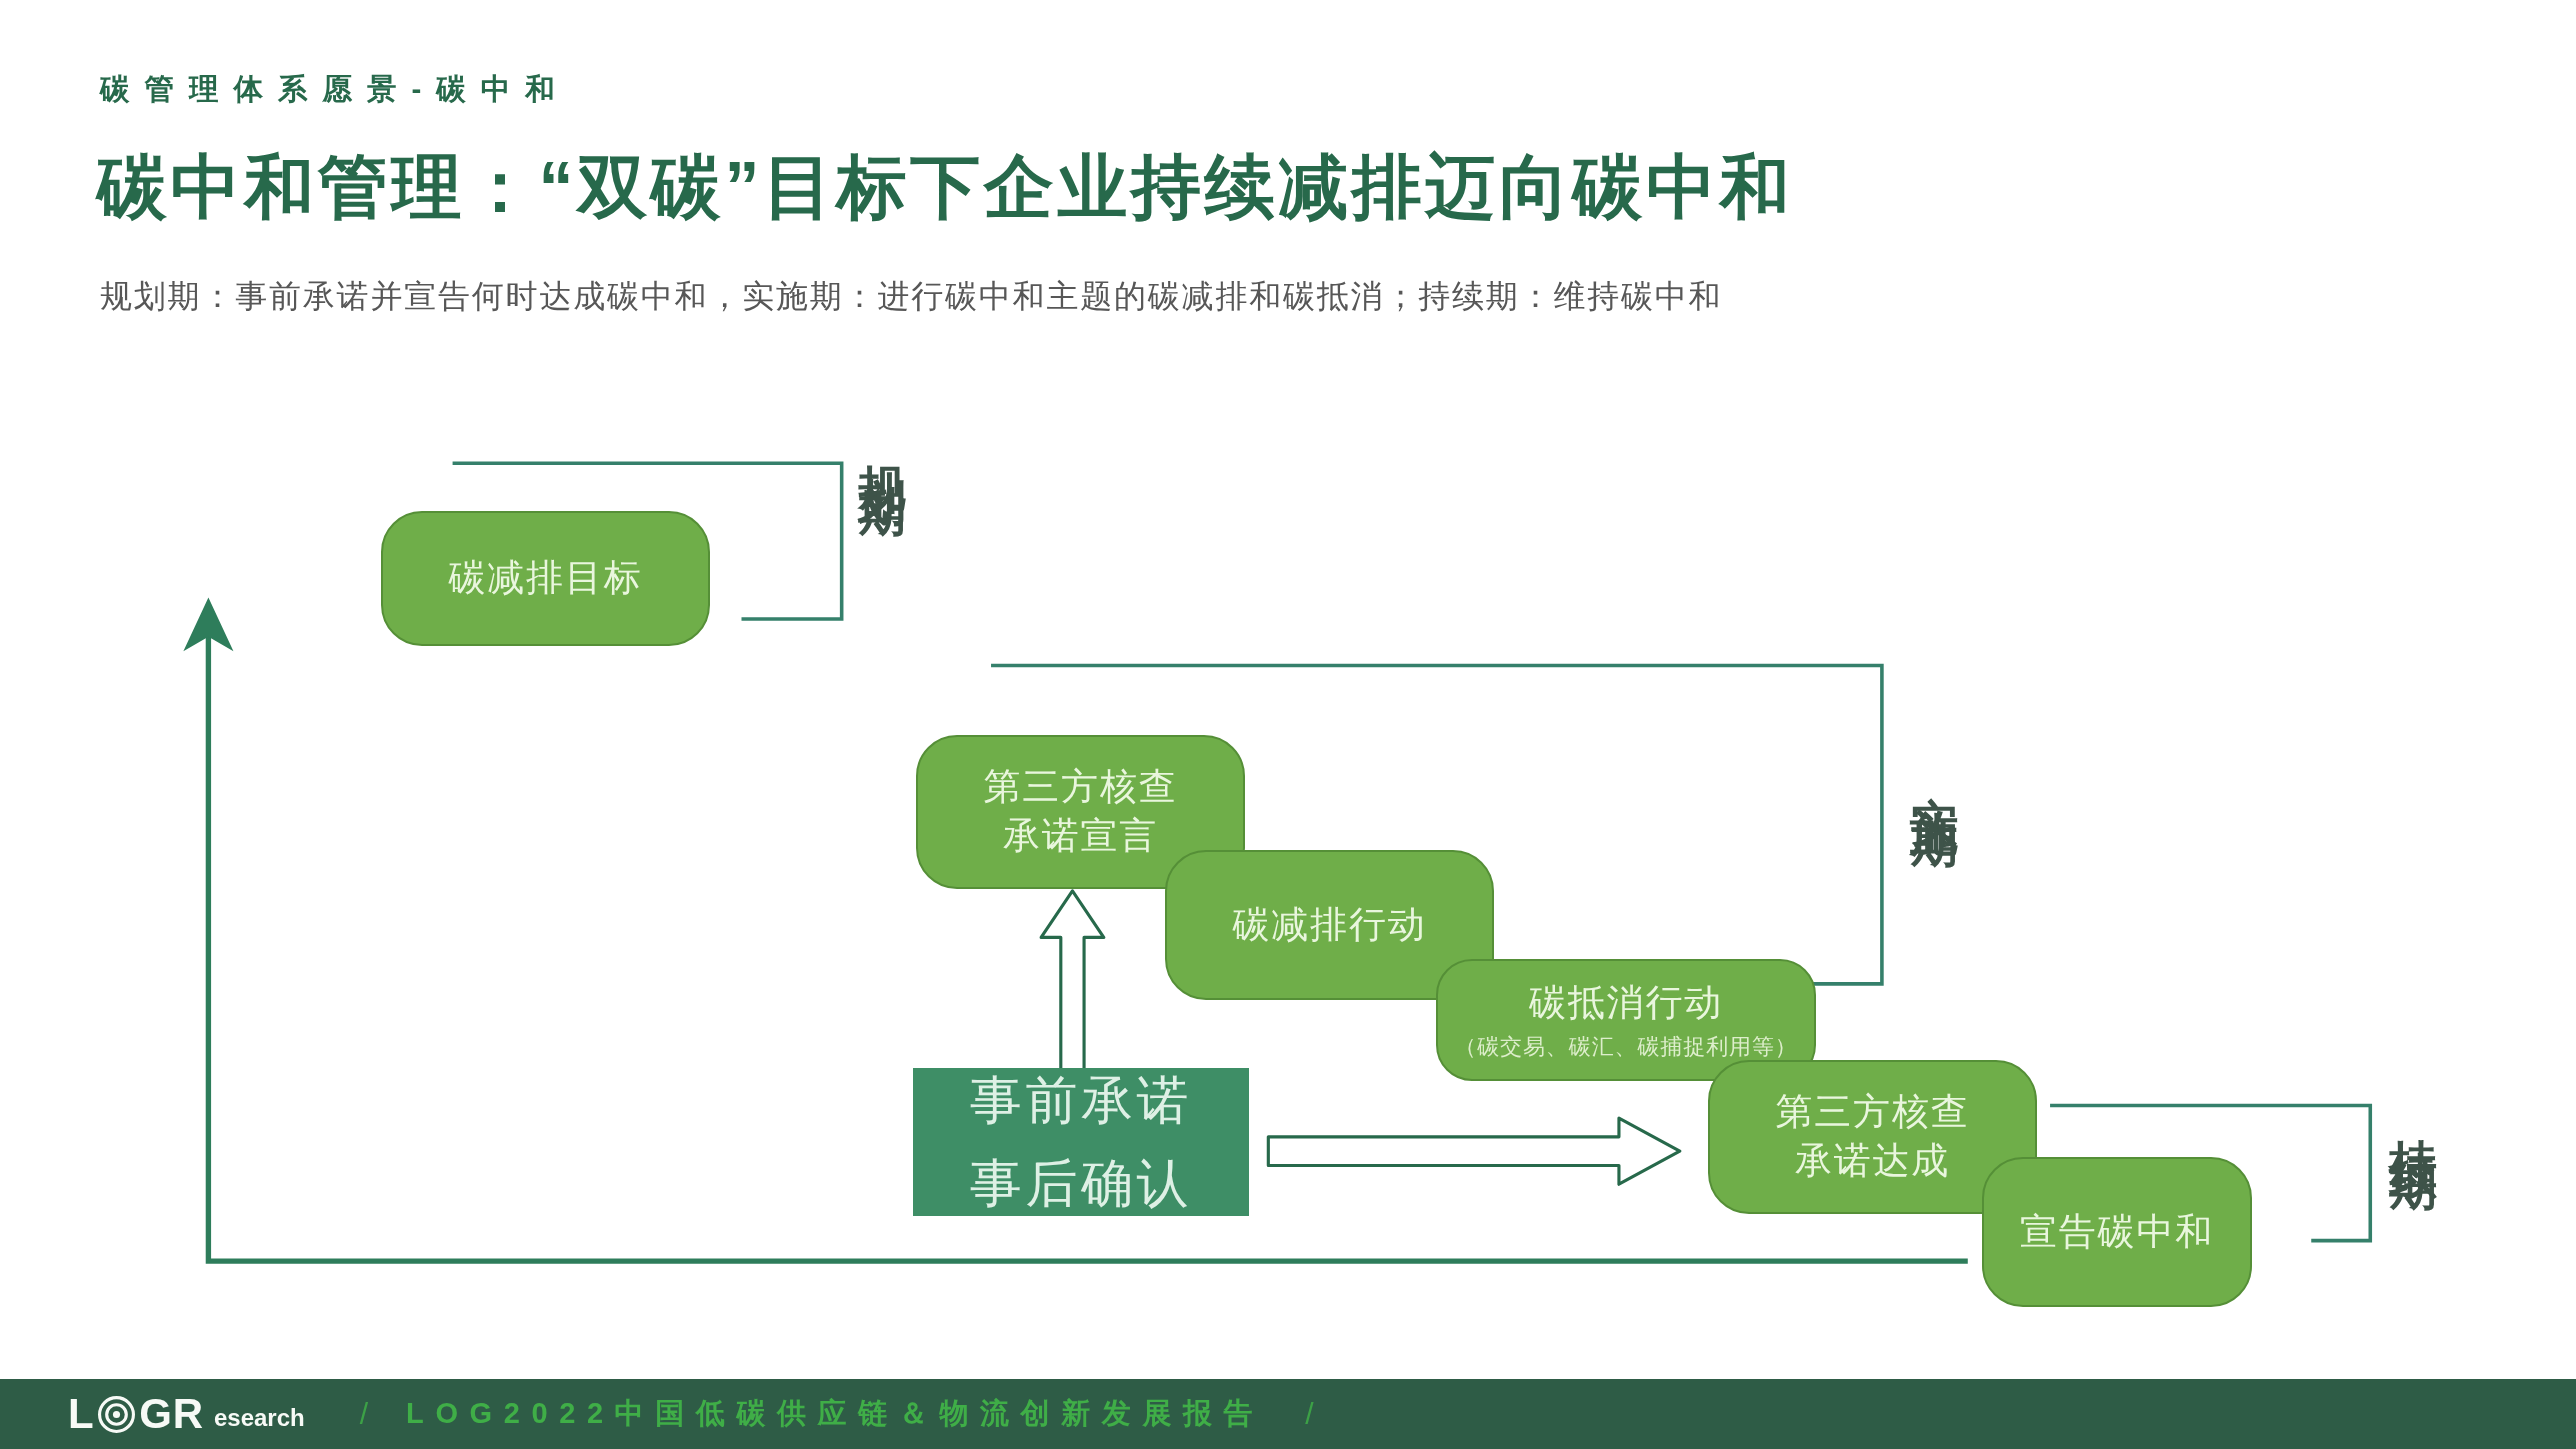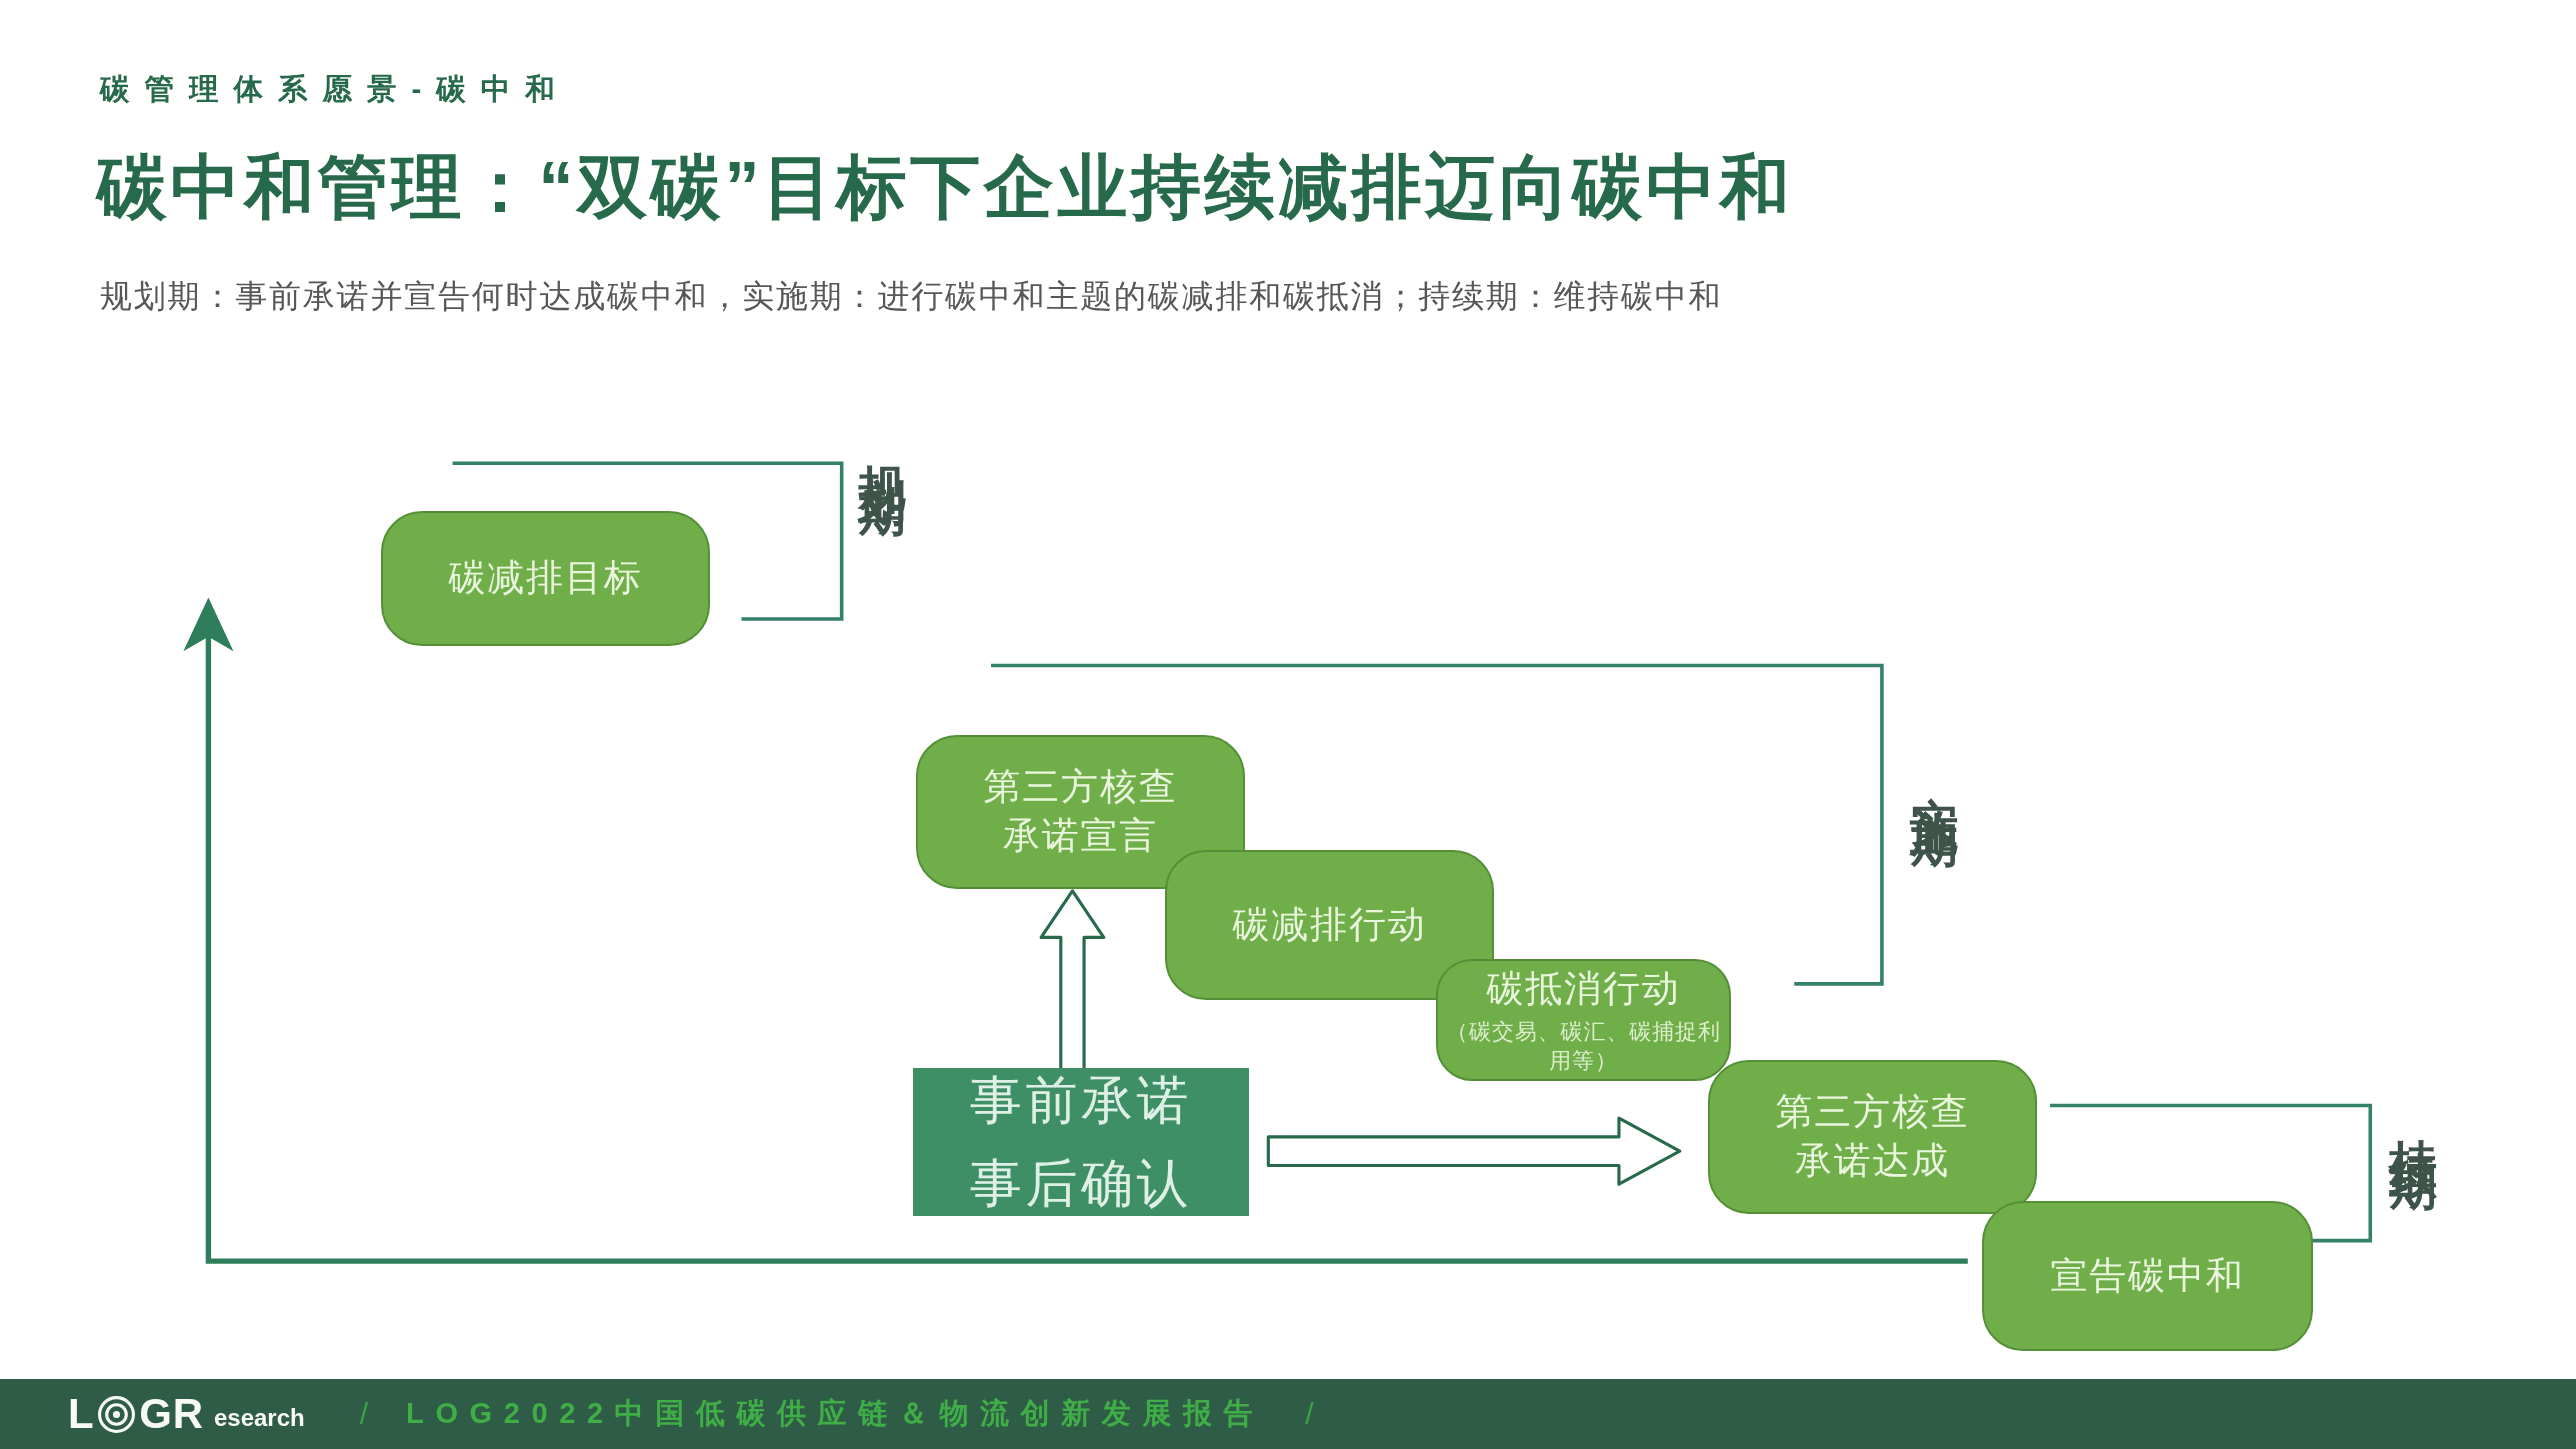--- a/index.html
+++ b/index.html
@@ -108,31 +108,31 @@
 
   <div class="node" style="left:916px;top:735px;width:329px;height:154px;">
     <span>第三方核查</span>
     <span>承诺宣言</span>
   </div>
 
   <div class="node" style="left:1165px;top:850px;width:329px;height:150px;">
     <span>碳减排行动</span>
   </div>
 
-  <div class="node" style="left:1436px;top:959px;width:295px;height:122px;border-radius:36px;">
+  <div class="node" style="left:1436px;top:959px;width:380px;height:122px;border-radius:36px;">
     <span>碳抵消行动</span>
     <span class="note">（碳交易、碳汇、碳捕捉利用等）</span>
   </div>
 
   <div class="node" style="left:1708px;top:1060px;width:329px;height:154px;">
     <span>第三方核查</span>
     <span>承诺达成</span>
   </div>
 
-  <div class="node" style="left:1982px;top:1157px;width:331px;height:150px;margin-top:44px;">
+  <div class="node" style="left:1982px;top:1157px;width:270px;height:150px;">
     <span>宣告碳中和</span>
   </div>
 
   <div class="commit" style="left:913px;top:1068px;width:336px;height:148px;">
     <span>事前承诺</span>
     <span>事后确认</span>
   </div>
 
   <div class="phase" style="left:850px;top:426px;">规划期</div>
   <div class="phase" style="left:1902px;top:757px;">实施期</div>

